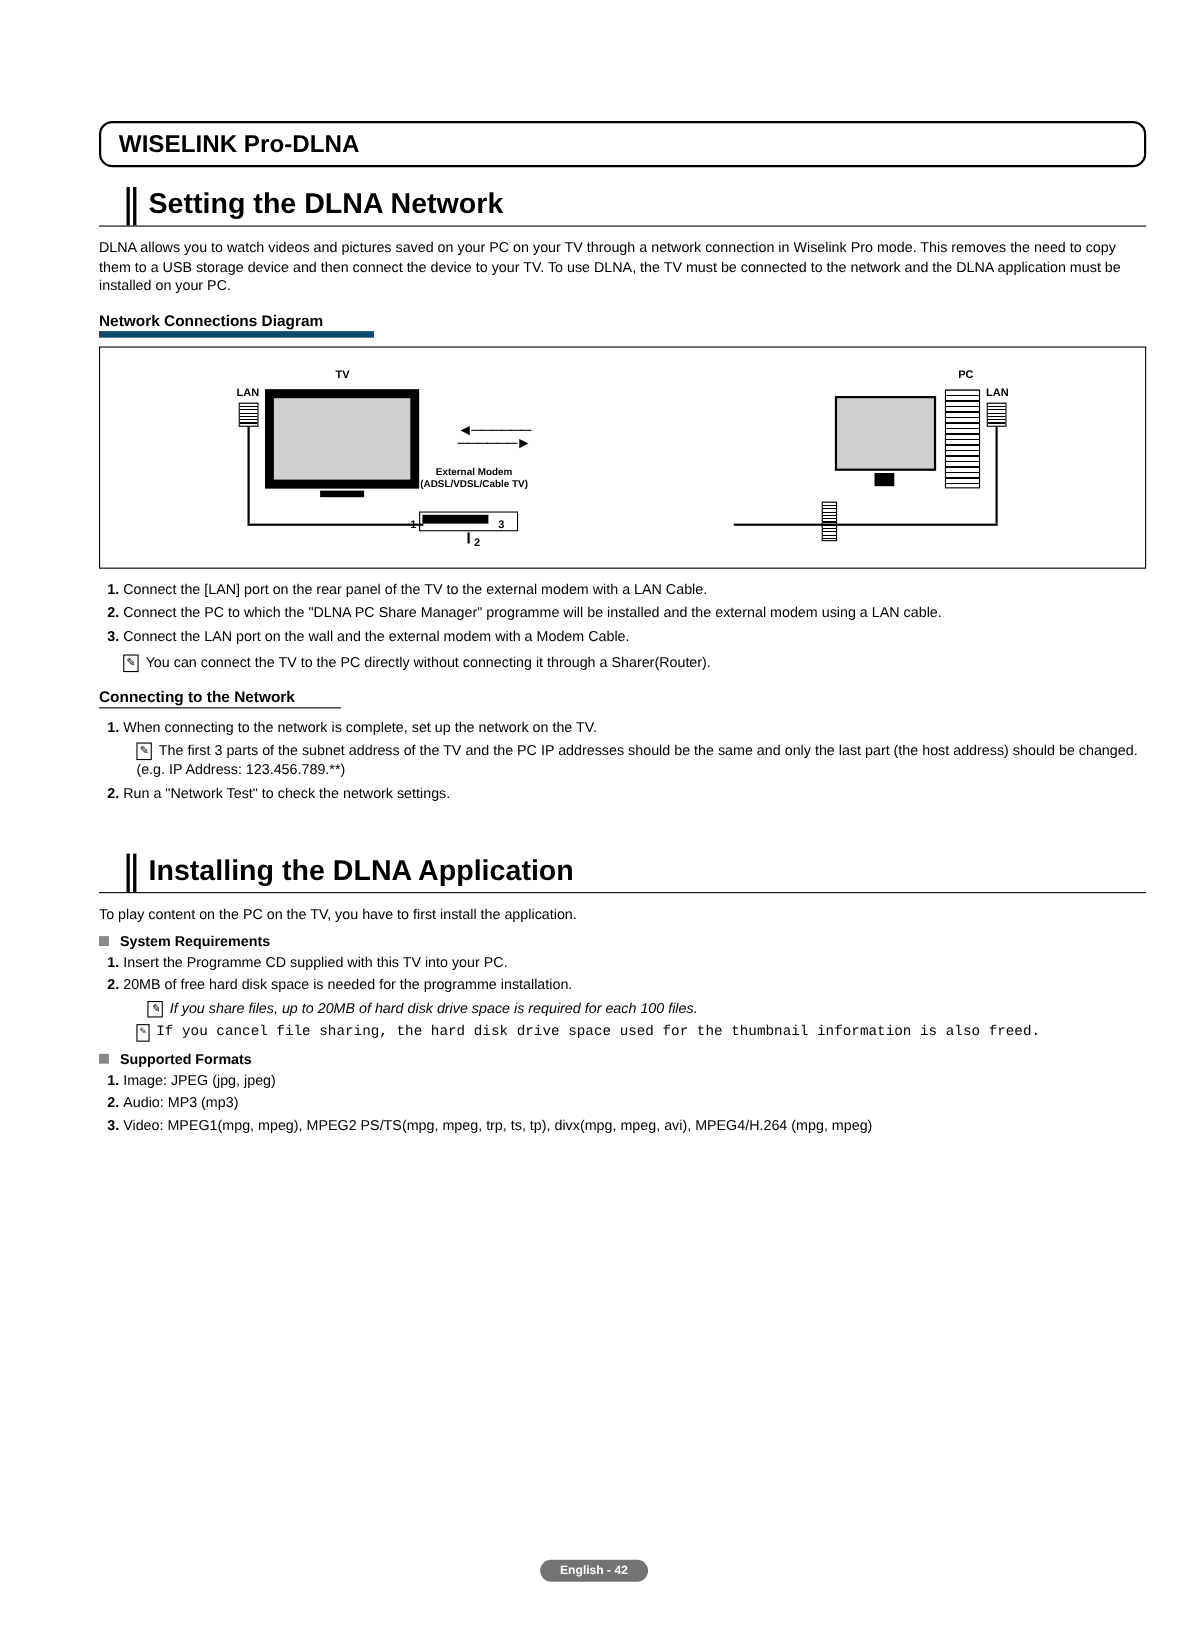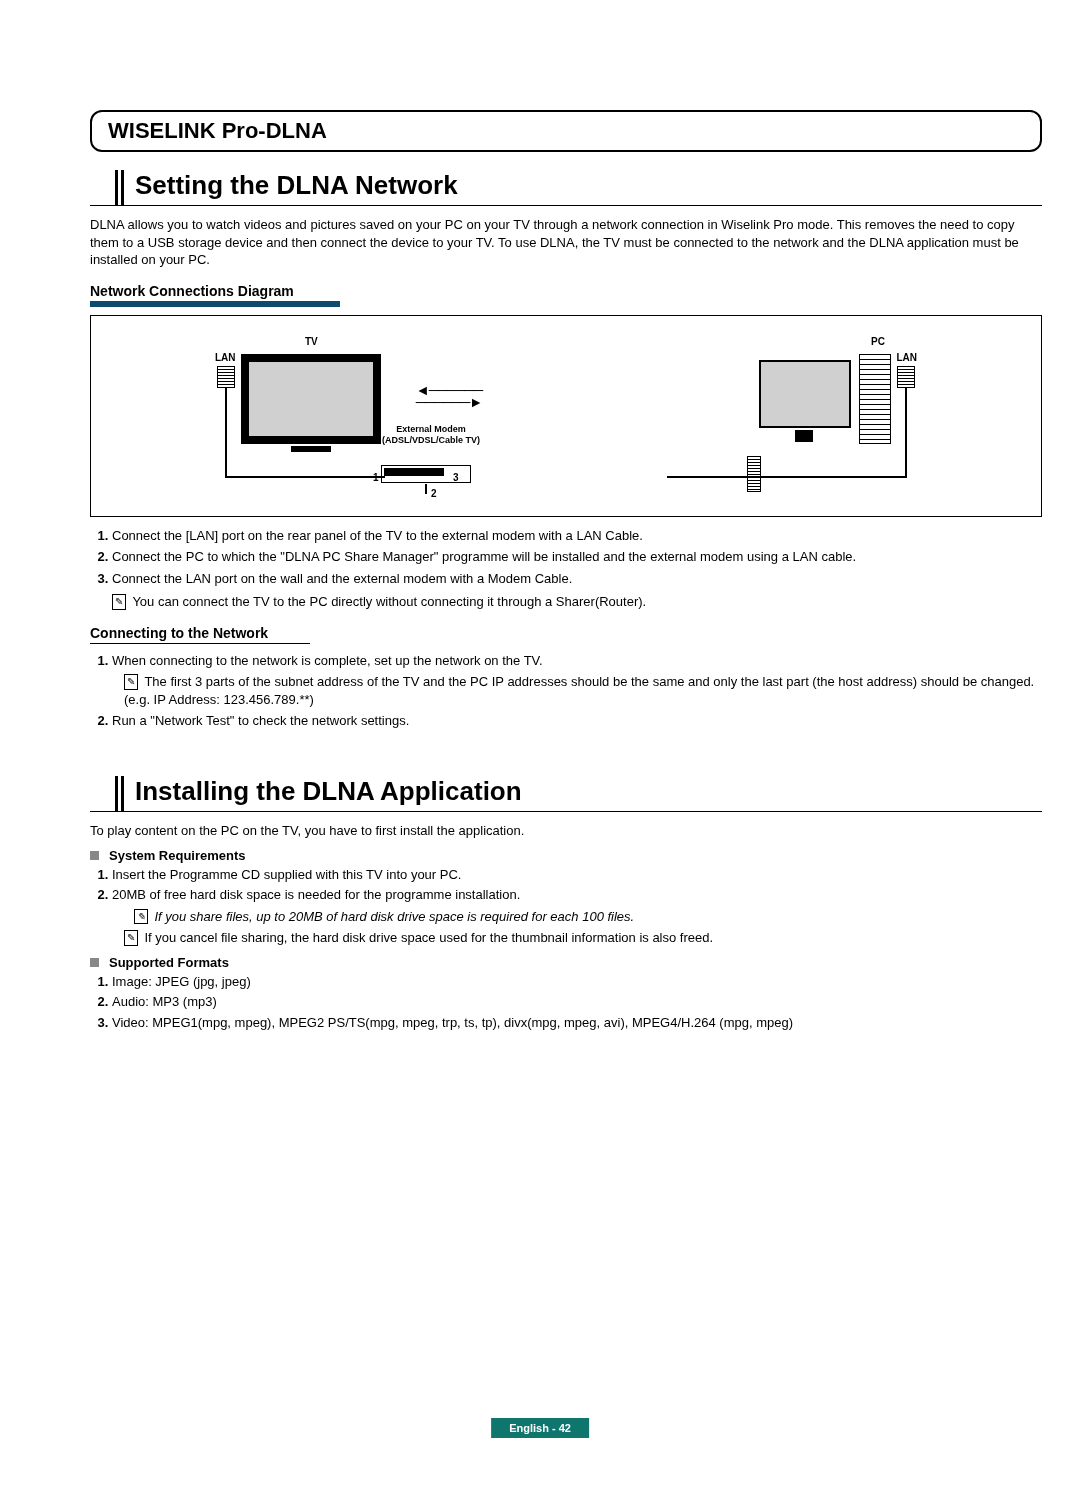--- a/index.html
+++ b/index.html
@@ -140,26 +140,26 @@
   .install-sub { font-size:13px; font-weight:bold; margin:8px 0 2px 22px;}
   .install-sub .sq-bullet{ margin-left:-22px; margin-right:10px;}
   .ol2 { margin:2px 0 8px 0; padding-left:22px; font-size:13px;}
   .ol2 li { margin:3px 0; line-height:1.35;}
   .ol2 li::marker { font-weight:bold;}
   .footer-pill {
     position: absolute;
     bottom: 50px;
     left: 50%;
     transform: translateX(-50%);
-    background: #0f766e;
+    background: #737373;
     color: #fff;
     font-size: 11px;
     font-weight: bold;
     padding: 4px 18px;
-    border-radius: 0;
+    border-radius: 10px;
   }
   .gap-lg { height: 40px; }
 </style>
 </head>
 <body>
 
 <div class="page">
 
   <div class="pill-header">WISELINK Pro-DLNA</div>
 
@@ -241,21 +241,21 @@
   <div class="install-sub">
     <span class="sq-bullet"></span><span>System Requirements</span>
   </div>
   <ol class="ol2">
     <li>Insert the Programme CD supplied with this TV into your PC.</li>
     <li>
       <span>20MB of free hard disk space is needed for the programme installation.</span>
       <div class="note" style="font-style:italic;">
         <span class="note-icon">✎</span><span>If you share files, up to 20MB of hard disk drive space is required for each 100 files.</span>
       </div>
-      <div class="note" style="margin-left:12px;">
+      <div class="note" style="margin-left:12px;font-family:Liberation Mono, monospace;">
         <span class="note-icon">✎</span><span>If you cancel file sharing, the hard disk drive space used for the thumbnail information is also freed.</span>
       </div>
     </li>
   </ol>
 
   <div class="install-sub">
     <span class="sq-bullet"></span><span>Supported Formats</span>
   </div>
   <ol class="ol2">
     <li>Image: JPEG (jpg, jpeg)</li>

